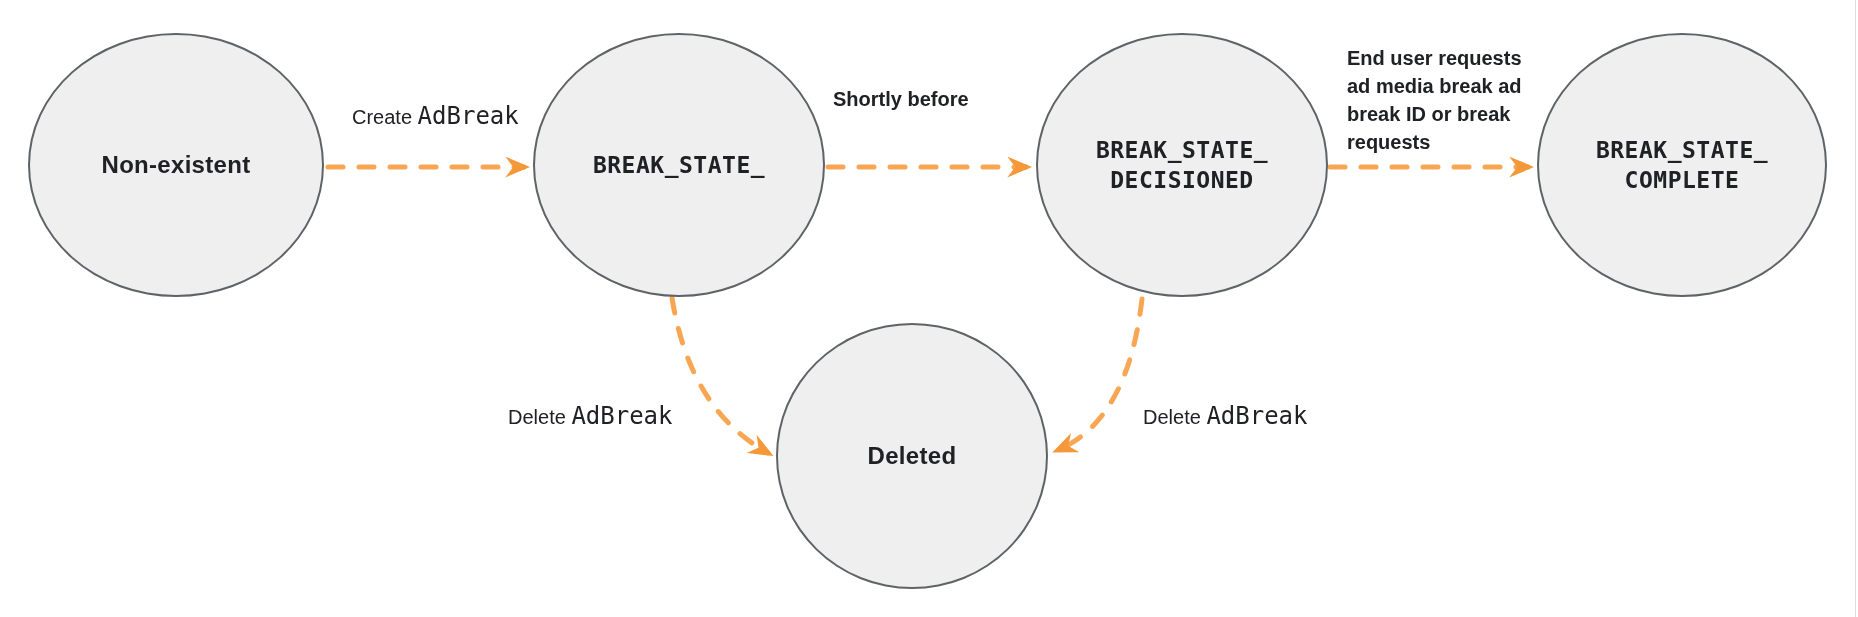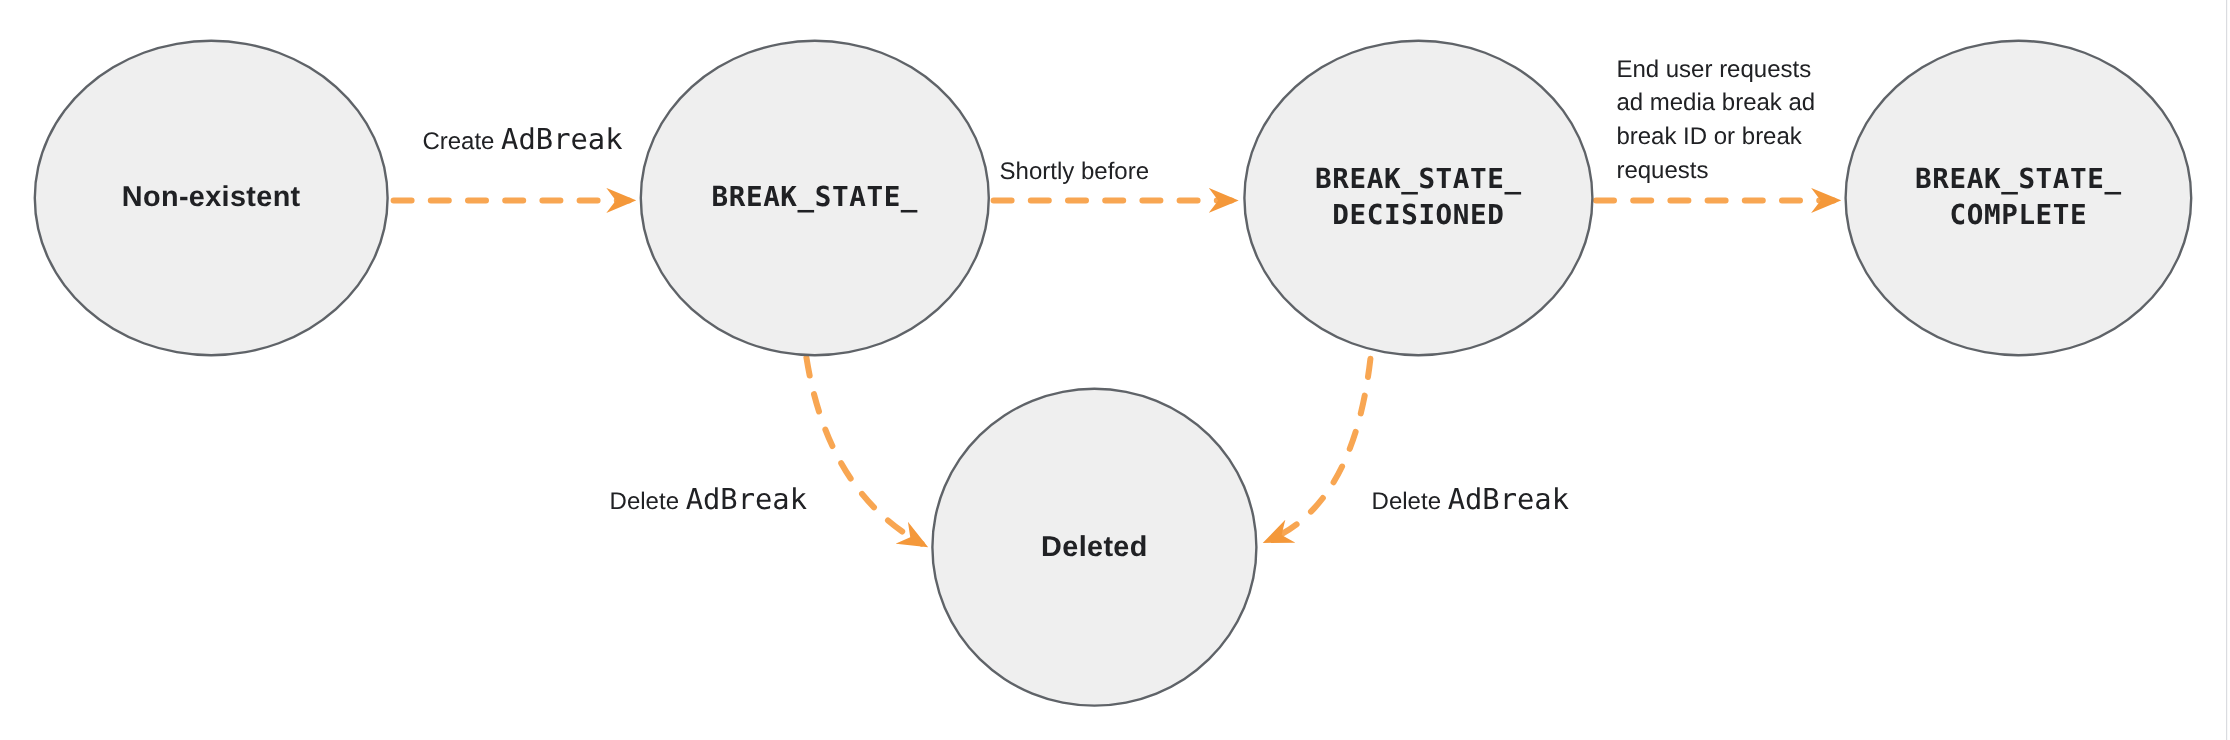--- a/index.html
+++ b/index.html
@@ -60,22 +60,22 @@
     position: absolute;
     font-size: 20px;
     line-height: 28px;
     white-space: nowrap;
     color: var(--text, #202124);
   }
   .edge-label .mono {
     font-family: "DejaVu Sans Mono", "Liberation Mono", monospace;
     font-size: 24px;
   }
-  .edge-label .block { display: block; }
-  .edge-label.two-line { line-height: 27px; margin-top: 44px; }
+  .edge-label .block { display: block; font-weight: bold; }
+  .edge-label.two-line { line-height: 27px; }
   .right-divider {
     position: absolute;
     top: 0;
     right: 2px;
     width: 1px;
     height: 617px;
     background: var(--divider, #DADCE0);
   }
 </style>
 </head>

